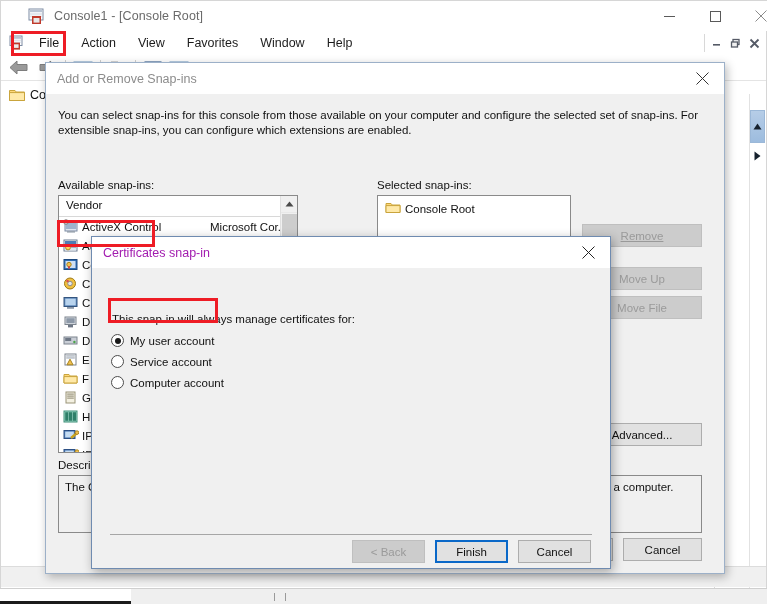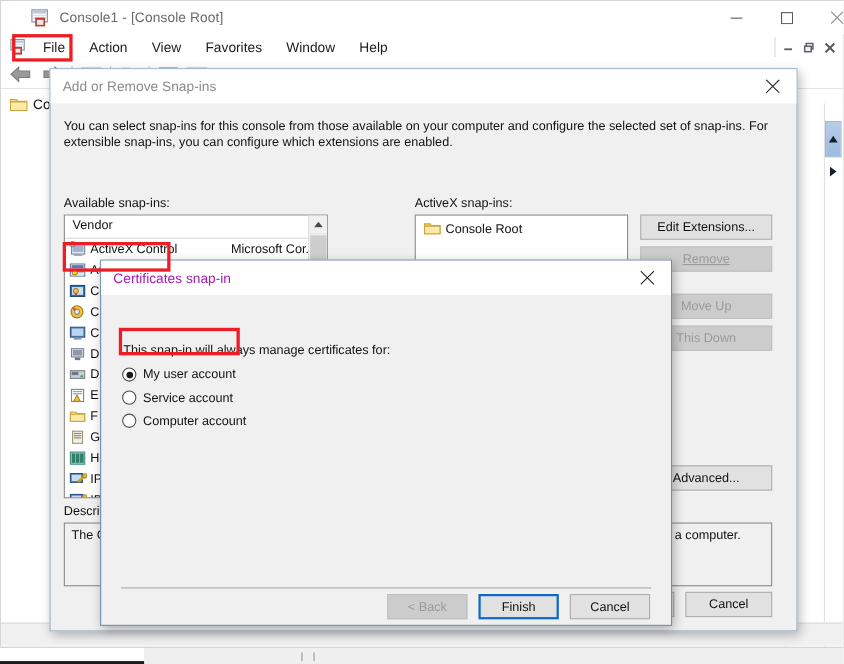--- a/index.html
+++ b/index.html
@@ -455,21 +455,21 @@
         <svg width="13" height="13" viewBox="0 0 13 13">
             <path d="M0.5 0.5 L12.5 12.5 M12.5 0.5 L0.5 12.5" stroke="#333" fill="none"></path>
           </svg>
       </div>
     </div>
 
     <div class="dlg-body">
       <div class="desc-para">You can select snap-ins for this console from those available on your computer and configure the selected set of snap-ins. For extensible snap-ins, you can configure which extensions are enabled.</div>
 
       <div class="sec-label" style="left:12px; top:85px;">Available snap-ins:</div>
-      <div class="sec-label" style="left:331px; top:85px;">ActiveX snap-ins:</div>
+      <div class="sec-label" style="left:331px; top:85px;">Selected snap-ins:</div>
 
       <div class="listbox" style="left:12px; top:101px; width:240px; height:258px;">
         <div class="lb-header">
           <div class="lb-col" style="width:84px;border-right:none;">Vendor</div>
         </div>
 
         <div class="lb-row">
           <span class="lb-ico">
             <svg width="17" height="15" viewBox="0 0 17 15">
               <rect x="3" y="3" width="12" height="9" fill="#dfe6ef" stroke="#7d8ba3"></rect>
@@ -638,24 +638,23 @@
           <span class="lb-ico">
             <svg width="16" height="14" viewBox="0 0 16 14">
               <path d="M1 2.5 H6 L7.3 4 H15 V11.5 H1 Z" fill="#ffd87a" stroke="#c9a43c"></path>
               <path d="M1 4.6 H15 V11.5 H1 Z" fill="#ffe9a8" stroke="#c9a43c"></path>
             </svg>
           </span>
           <span>Console Root</span>
         </div>
       </div>
 
-      <div class="btn btn-abs" style="left:536px; top:101px; width:120px;">Edit Extensions...</div>
       <div class="btn btn-abs disabled" style="left:536px; top:130px; width:120px;text-decoration:underline;">Remove</div>
       <div class="btn btn-abs disabled" style="left:536px; top:173px; width:120px;">Move Up</div>
-      <div class="btn btn-abs disabled" style="left:536px; top:202px; width:120px;">This Down</div>
+      <div class="btn btn-abs disabled" style="left:536px; top:202px; width:120px;">Move File</div>
       <div class="btn btn-abs" style="left:536px; top:329px; width:120px;">Advanced...</div>
 
       <div class="sec-label" style="left:12px; top:365px;">Description:</div>
       <div class="descbox" style="left:12px; top:381px; width:644px; height:58px;">The Certificates snap-in allows you to browse the contents of the certificate stores for yourself, a service, or a computer.</div>
 
       <div class="btn btn-abs" style="left:488px; top:444px; width:79px;">OK</div>
       <div class="btn btn-abs" style="left:577px; top:444px; width:79px;">Cancel</div>
     </div>
   </div>
 

